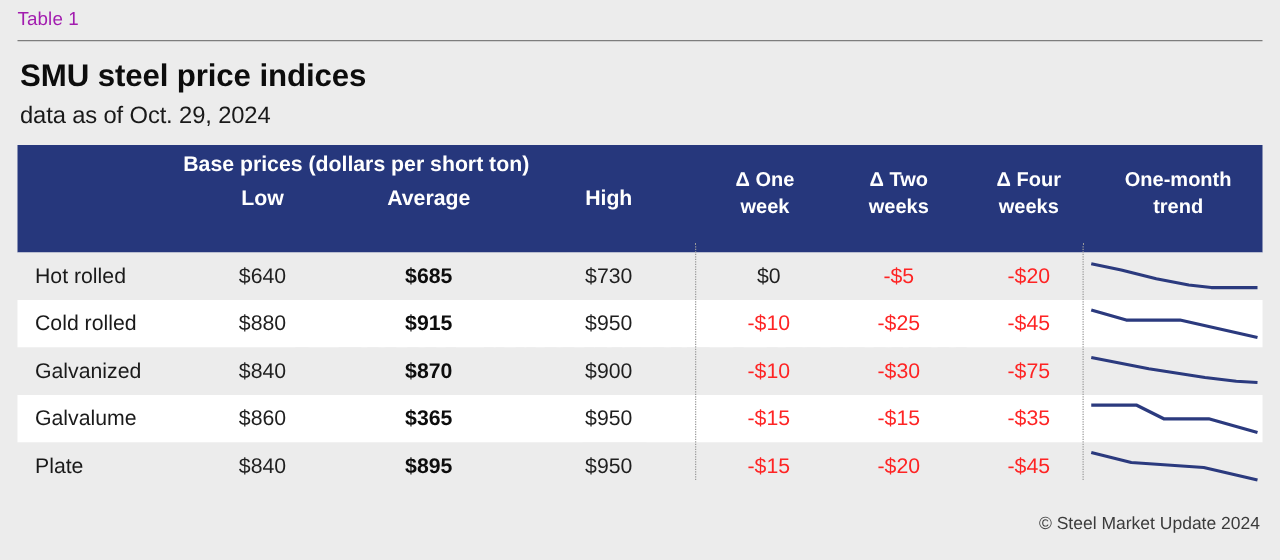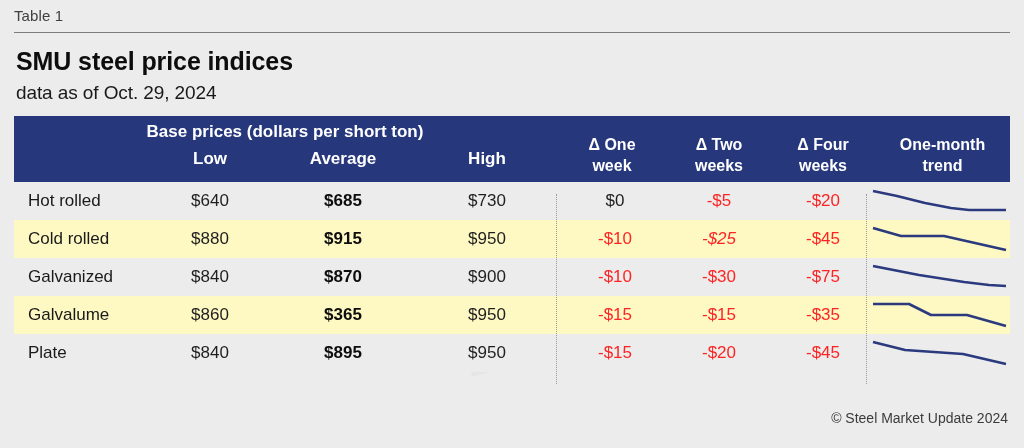--- a/index.html
+++ b/index.html
@@ -15,21 +15,21 @@
     overflow: hidden;
     position: relative;
   }
 
   
   #table-caption {
     position: absolute;
     left: 14px;
     top: 7px;
     font-size: 15px;
-    color: #404040;
+    color: #a21caf;
     letter-spacing: .1px;
   }
   #caption-rule {
     position: absolute;
     left: 14px;
     top: 32px;
     width: 996px;
     height: 1px;
     background: #7d7d7d;
   }
@@ -106,21 +106,21 @@
     position: absolute;
     left: 14px;
     top: 116px;
     width: 996px;
     z-index: 3;
   }
 
   .thead {
     position: relative;
     background: #26377c;
-    height: 66px;
+    height: 86px;
     color: #ffffff;
   }
   .thead-group {
     position: absolute;
     left: 0;
     top: 6px;
     width: 542px;
     text-align: center;
     font-size: 17px;
     font-weight: bold;
@@ -139,21 +139,21 @@
     font-weight: bold;
     text-align: center;
     line-height: 21px;
   }
 
   .row {
     position: relative;
     height: 38px;
   }
   .row.odd  { background: #ececec; }
-  .row.even { background: #fef9c3; }
+  .row.even { background: #ffffff; }
 
   .cell {
     position: absolute;
     top: 0;
     height: 38px;
     line-height: 38px;
     font-size: 17px;
     white-space: nowrap;
   }
   .c-product { left: 14px; text-align: left; color: #1a1a1a; }
@@ -244,21 +244,21 @@
         <svg class="spark" viewBox="0 0 141 38">
           <polyline points="4,9 28,14 56,21 82,26 100,28 137,28" fill="none" stroke="#2b3a7e" stroke-width="2.6" stroke-linejoin="round" stroke-linecap="butt"></polyline>
         </svg>
       </div>
       <div class="row even">
         <div class="cell c-product" style="">Cold rolled</div>
         <div class="cell c-num" style="left:126px;width:140px;">$880</div>
         <div class="cell c-num c-avg" style="left:259px;width:140px;">$915</div>
         <div class="cell c-num" style="left:403px;width:140px;">$950</div>
         <div class="cell c-delta neg" style="left:549px;width:104px;">-$10</div>
-        <div class="cell c-delta neg" style="left:653px;width:104px;font-style:italic;">-$25</div>
+        <div class="cell c-delta neg" style="left:653px;width:104px;">-$25</div>
         <div class="cell c-delta neg" style="left:757px;width:104px;">-$45</div>
         <svg class="spark" viewBox="0 0 141 38">
           <polyline points="4,8 32,16 75,16 137,30" fill="none" stroke="#2b3a7e" stroke-width="2.6" stroke-linejoin="round" stroke-linecap="butt"></polyline>
         </svg>
       </div>
       <div class="row odd">
         <div class="cell c-product" style="">Galvanized</div>
         <div class="cell c-num" style="left:126px;width:140px;">$840</div>
         <div class="cell c-num c-avg" style="left:259px;width:140px;">$870</div>
         <div class="cell c-num" style="left:403px;width:140px;">$900</div>

